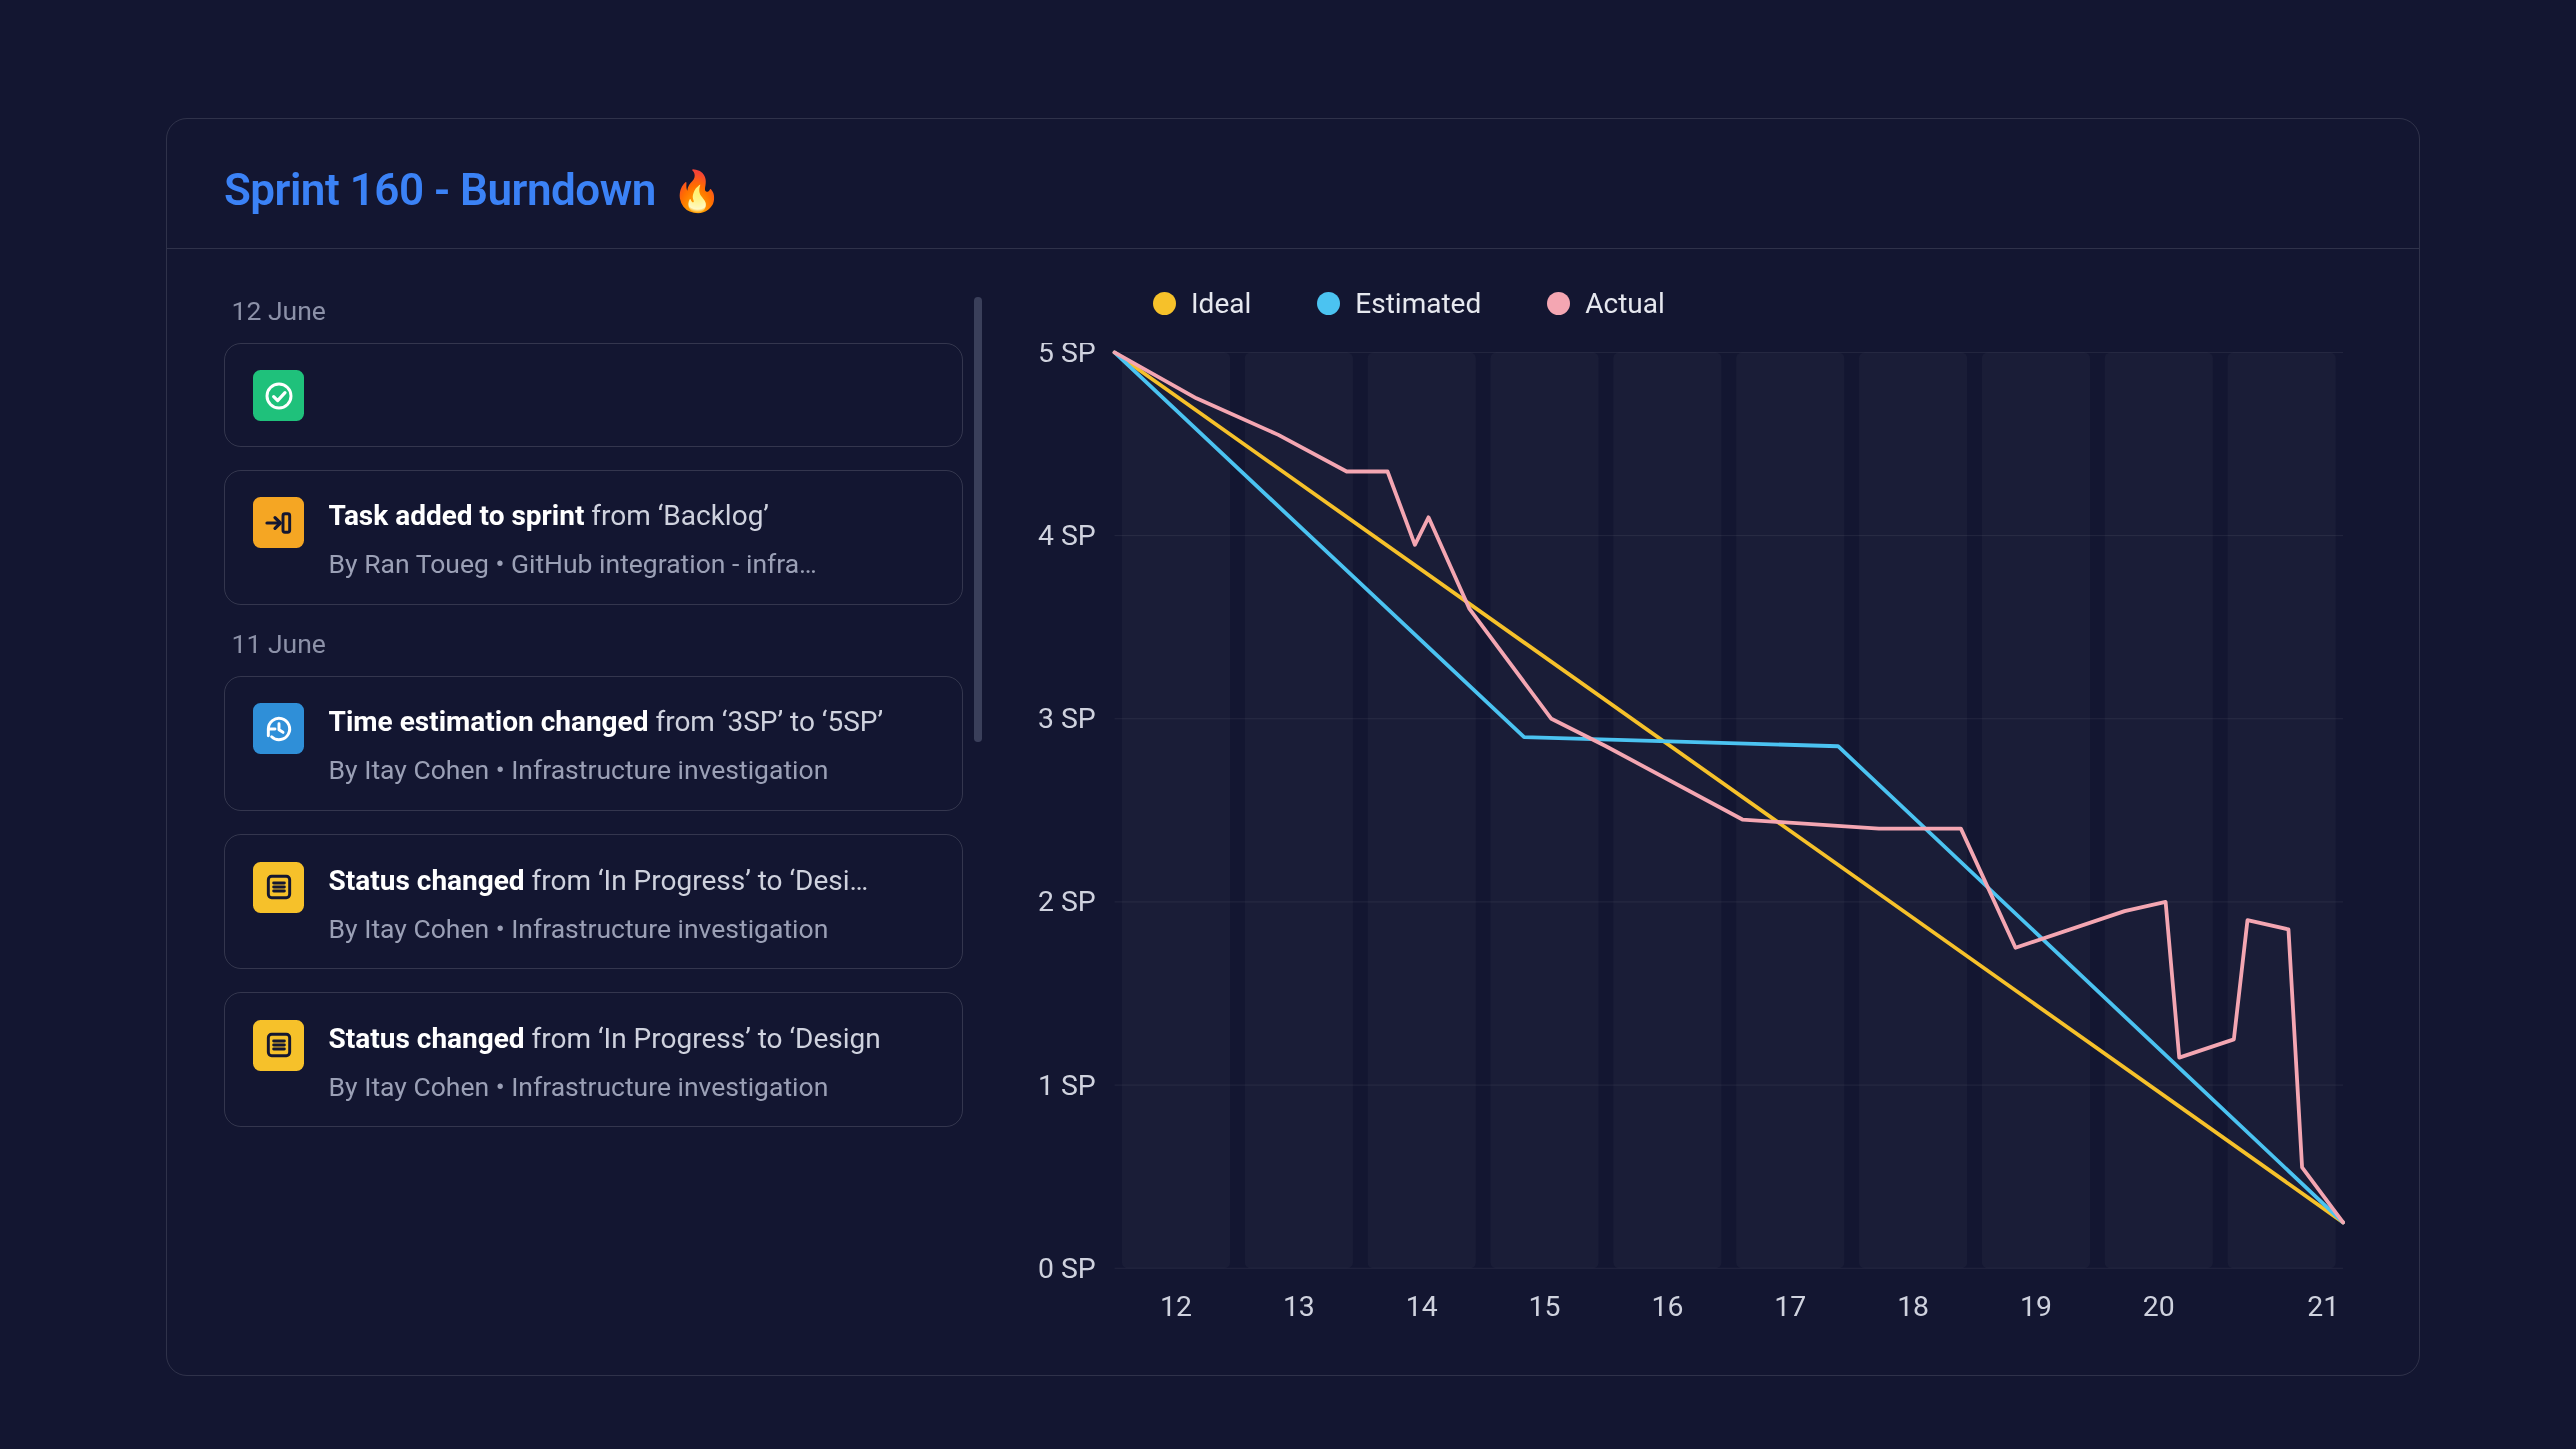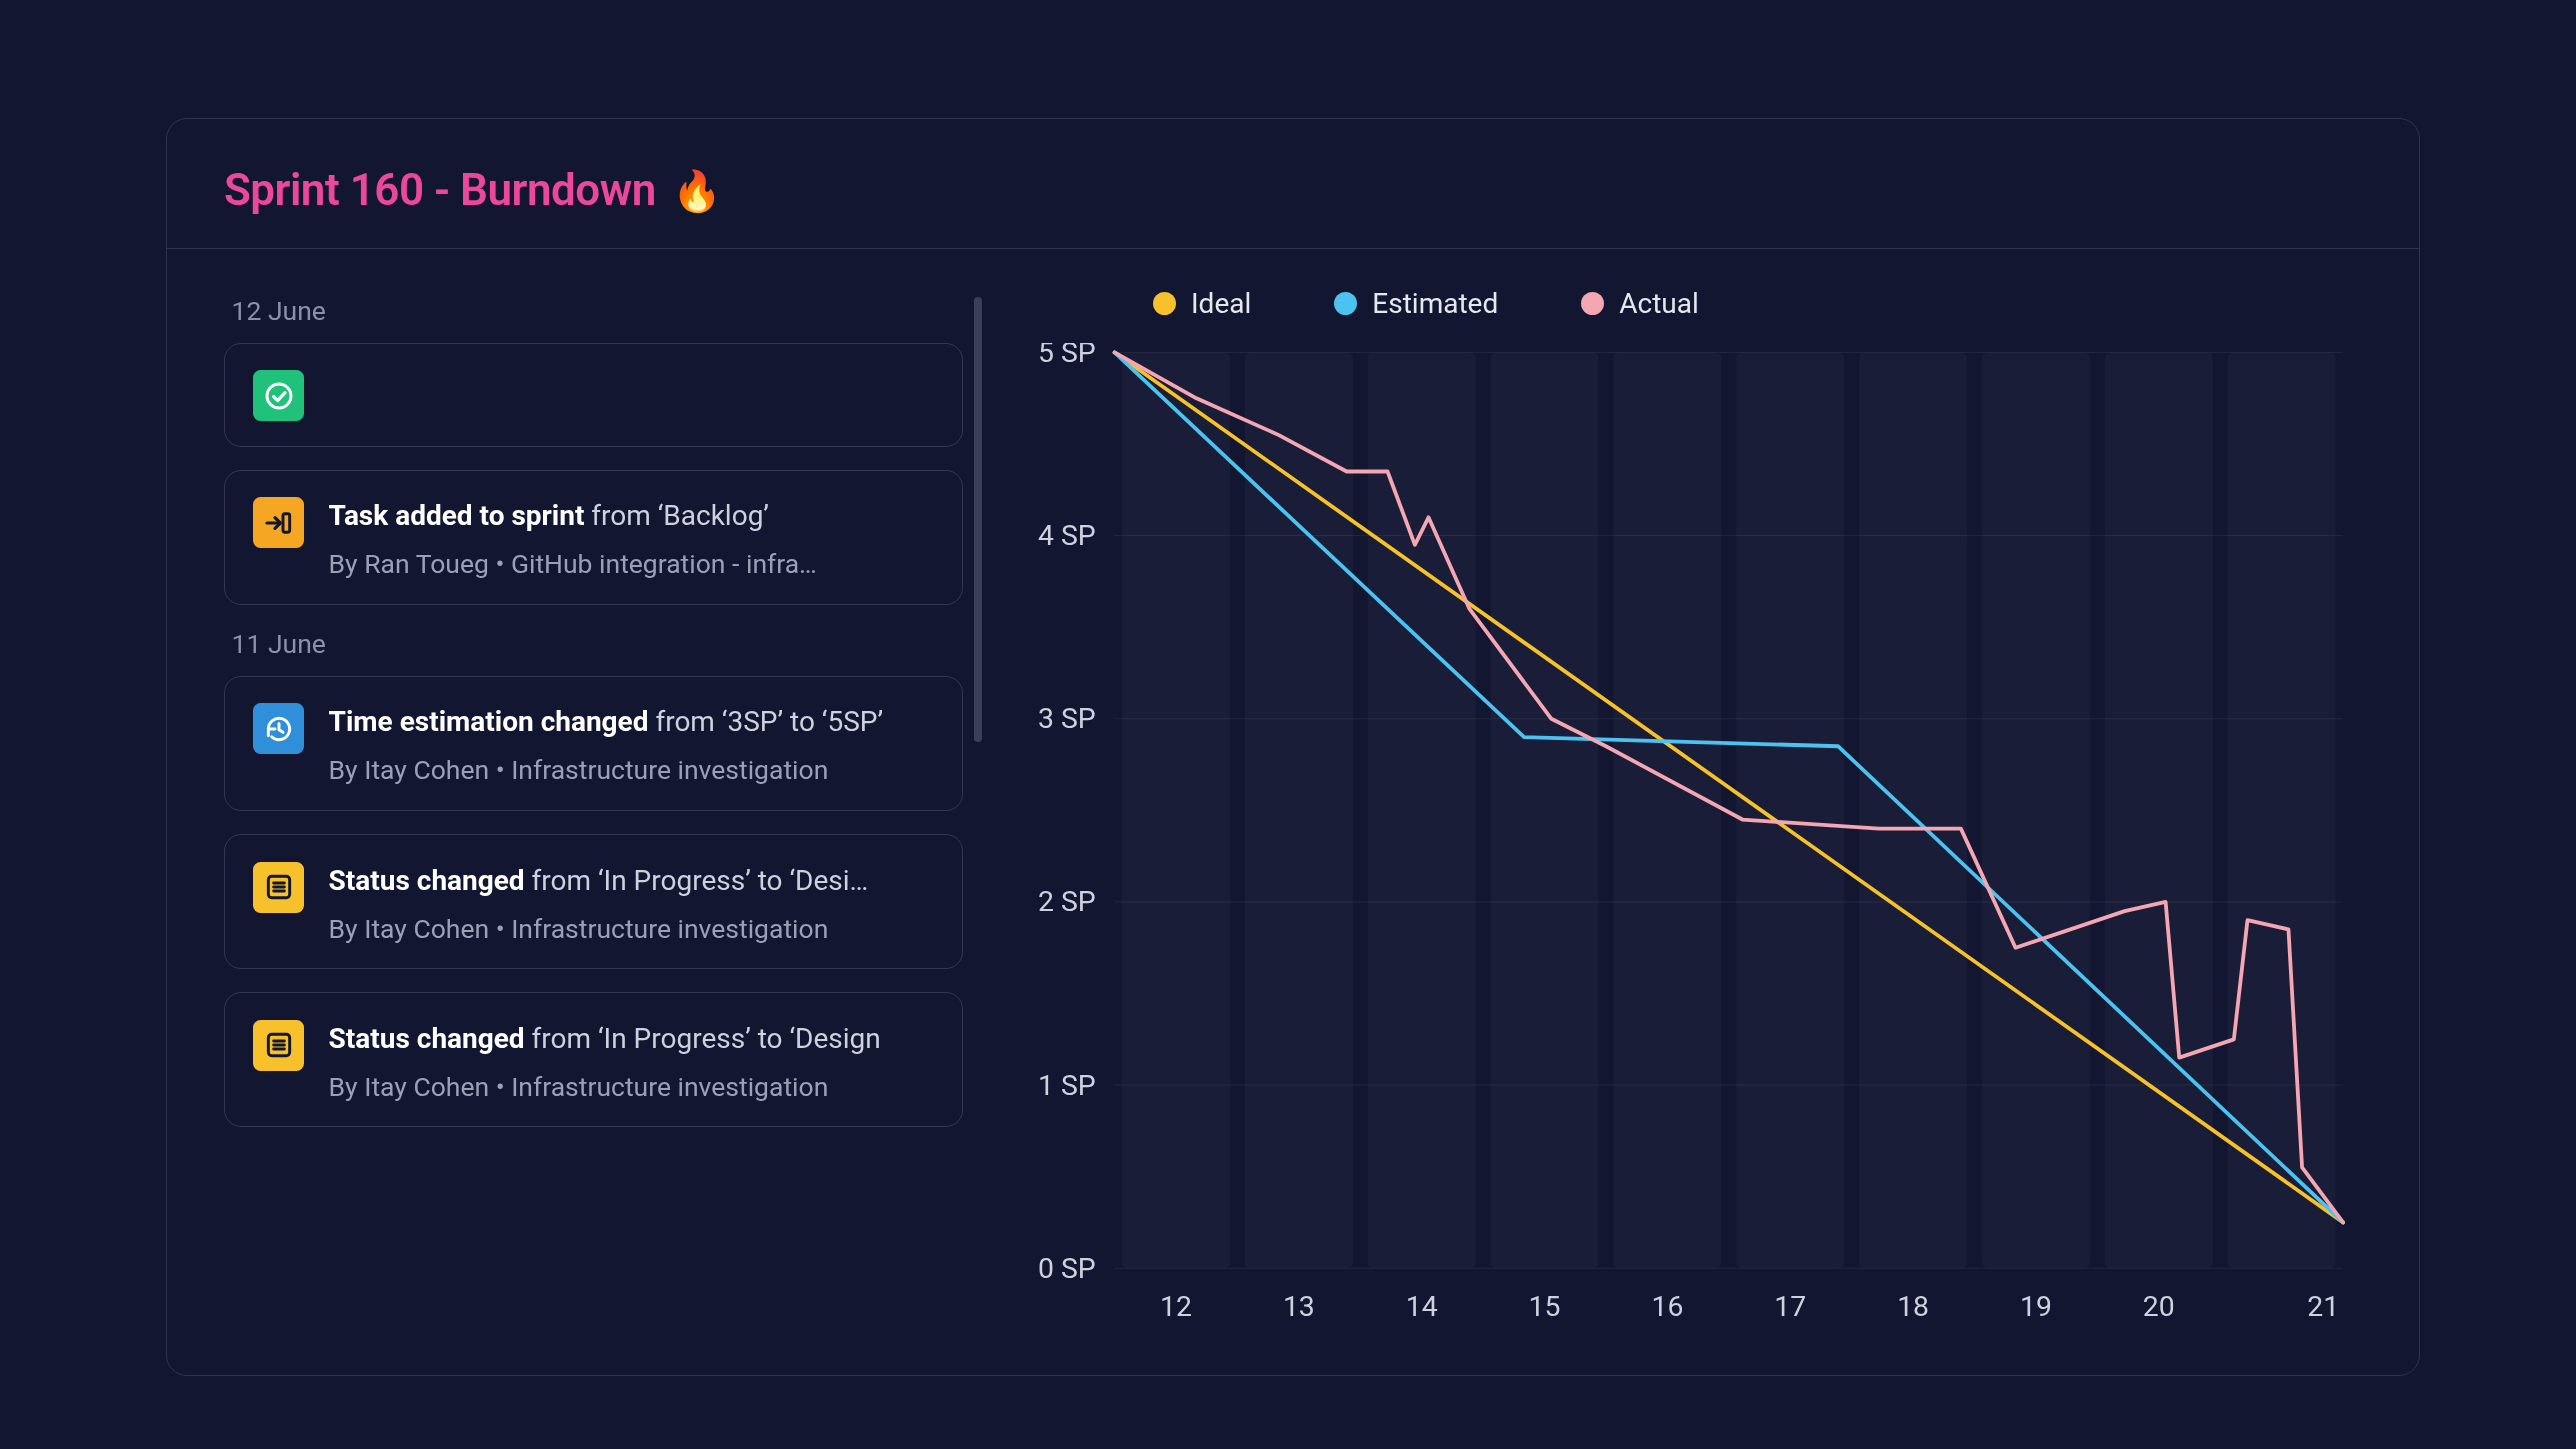--- a/index.html
+++ b/index.html
@@ -30,21 +30,21 @@
   .panel-header {
     padding: 45px 57px 32px 57px;
     border-bottom: 0.9px solid rgba(255,255,255,0.12);
     display: flex;
     align-items: center;
     gap: 17px;
   }
   .panel-title {
     font-size: 44px;
     font-weight: 600;
-    color: #ec4899;
+    color: #3b82f6;
     letter-spacing: -0.5px;
   }
   .fire {
     font-size: 40px;
     line-height: 1;
     transform: translateY(1.9px);
   }
   .panel-body {
     display: flex;
     height: calc(100% - 133px);
@@ -118,21 +118,21 @@
   }
 
   
   .chart-wrap {
     flex: 1;
     display: flex;
     flex-direction: column;
   }
   .legend {
     display: flex;
-    gap: 83px;
+    gap: 66px;
     align-items: center;
     justify-content: flex-start;
     margin-left: 152px;
     margin-bottom: 23px;
     font-size: 28px;
     color: #e6e8ef;
   }
   .legend .item { display: flex; align-items: center; gap: 15px; }
   .legend .dot { width: 23px; height: 23px; border-radius: 50%; }
   .chart-area {

